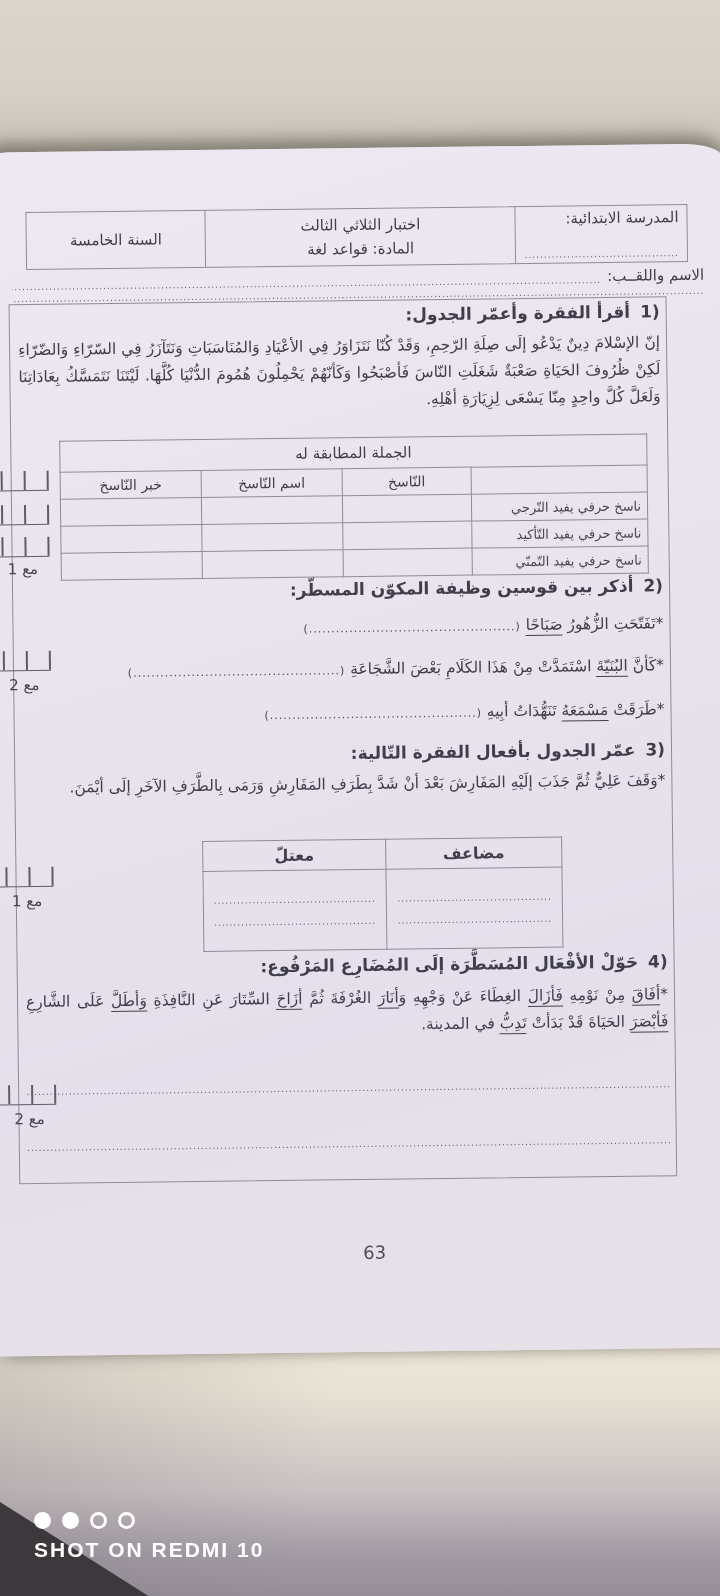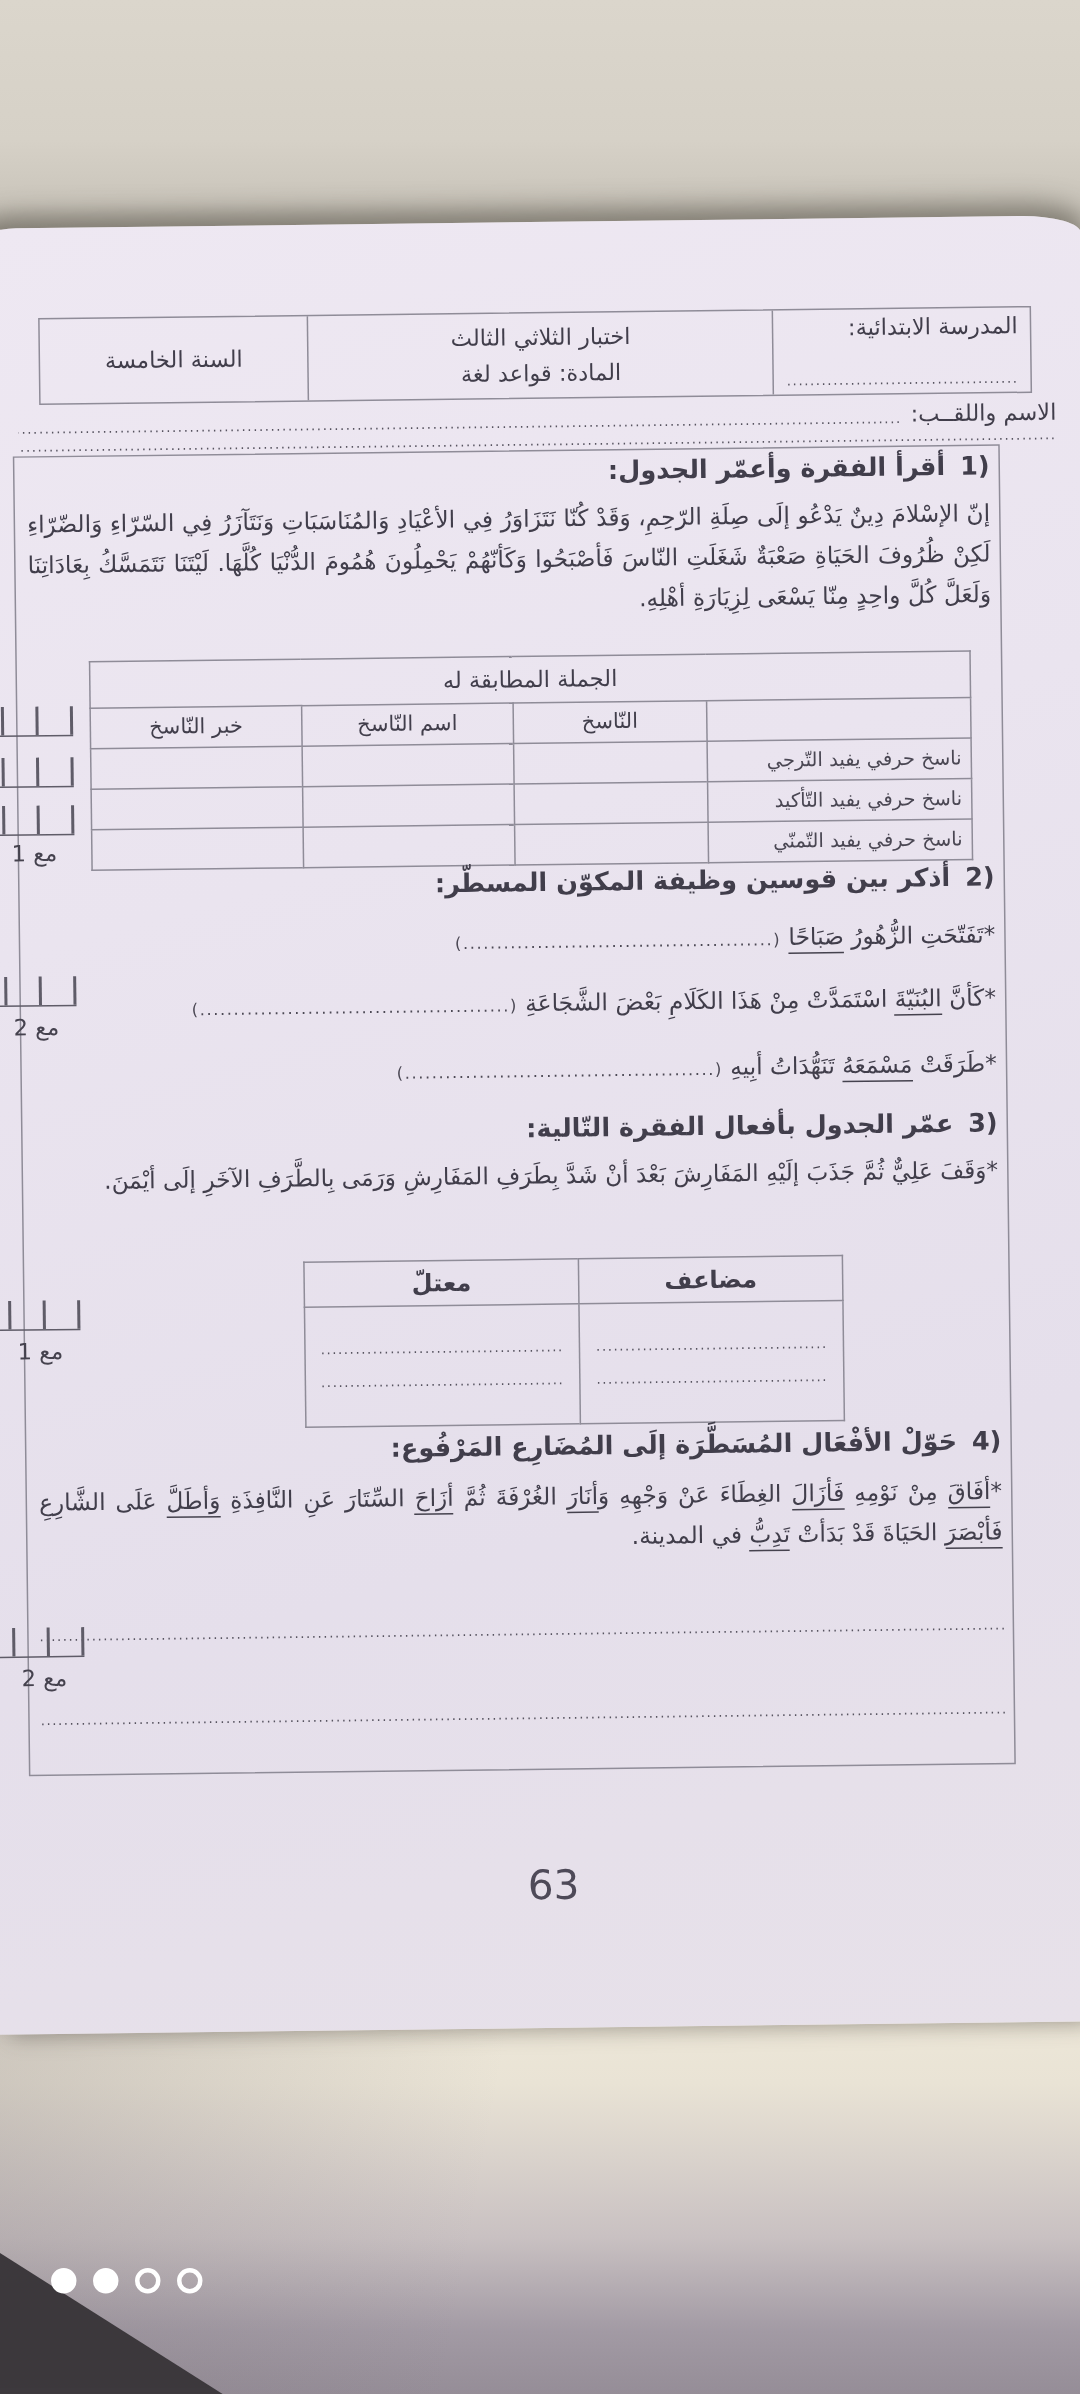--- a/index.html
+++ b/index.html
@@ -78,21 +78,21 @@
   .ansline{position:absolute;right:4px;left:6px;}
   
   .comb{position:absolute;width:72px;height:20px;border-bottom:1.6px solid #5f5c68;}
   .comb i{position:absolute;bottom:0;width:1.6px;height:19px;background:#5f5c68;}
   .comb i:nth-child(1){right:0;}
   .comb i:nth-child(2){right:23px;}
   .comb i:nth-child(3){right:46px;}
   .comb i:nth-child(4){right:69px;}
   .score-label{position:absolute;font-size:15px;color:#45424e;direction:rtl;}
   
-  .pagenum{position:absolute;top:1094px;right:348px;font-size:27px;color:#4e4a58;direction:ltr;}
+  .pagenum{position:absolute;top:1094px;right:348px;font-size:18px;color:#4e4a58;direction:ltr;}
   
   .watermark{position:absolute;left:34px;top:1512px;color:#fff;}
   .wm-dots{display:flex;gap:11px;align-items:center;}
   .wm-dot{width:17px;height:17px;border-radius:50%;border:3.5px solid #fff;box-sizing:border-box;}
   .wm-dot.filled{background:#fff;}
   .wm-text{margin-top:9px;font-family:"Liberation Sans",sans-serif;font-weight:700;font-size:21px;letter-spacing:2px;}
 </style>
 </head>
 <body>
 
@@ -265,13 +265,14 @@
   <div class="pagenum">63</div>
 </div>
 
 <div class="watermark">
   <div class="wm-dots">
     <span class="wm-dot filled"></span>
     <span class="wm-dot filled"></span>
     <span class="wm-dot"></span>
     <span class="wm-dot"></span>
   </div>
+  <div class="wm-text">SHOT ON REDMI 10</div>
 </div>
 
 </body></html>

